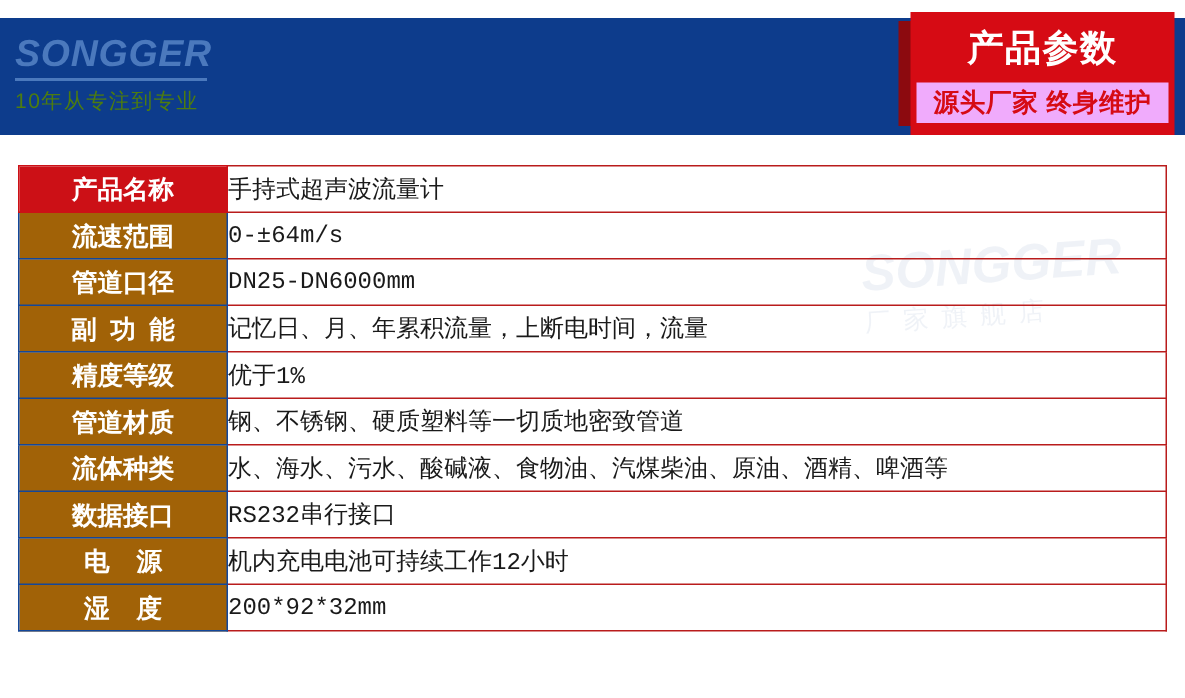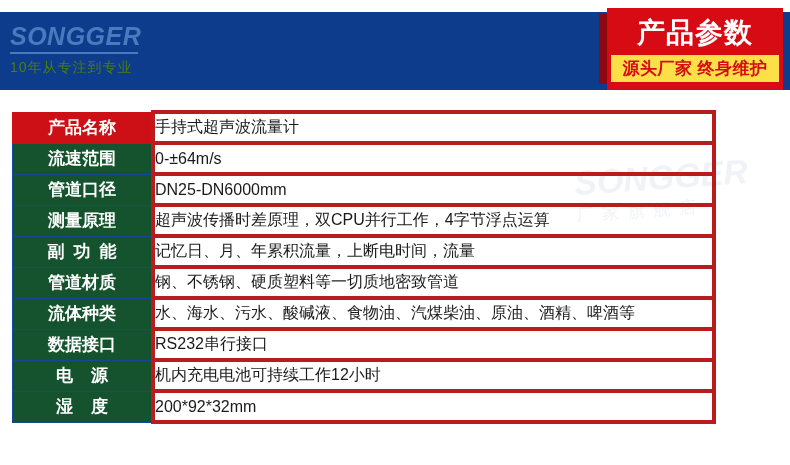--- a/index.html
+++ b/index.html
@@ -83,33 +83,33 @@
   }
   .banner-title {
     position: absolute;
     left: 0;
     top: 4px;
     width: 176px;
     height: 42px;
     line-height: 42px;
     text-align: center;
     color: #ffffff;
-    font-size: 28px;
+    font-size: 24px;
     font-weight: bold;
     letter-spacing: 1px;
     white-space: nowrap;
   }
   .banner-sub {
     position: absolute;
     left: 4px;
     top: 47px;
     width: 168px;
     height: 27px;
     line-height: 27px;
-    background: #fde047;
+    background: #f0abfc;
     color: #d60b14;
     font-size: 17px;
     font-weight: bold;
     text-align: center;
     letter-spacing: 0.5px;
     white-space: nowrap;
   }
 
   
   .watermark {
@@ -135,35 +135,36 @@
     color: #6f8bb5;
     letter-spacing: 2px;
     white-space: nowrap;
   }
 
   
   .spec-table {
     position: absolute;
     left: 12px;
     top: 110px;
-    width: 704px;
+    width: 766px;
     border-collapse: collapse;
     table-layout: fixed;
     z-index: 2;
+    font-family: Liberation Mono, monospace;
   }
   .spec-table tr {
     height: 31px;
   }
   .spec-table td {
     padding: 0;
     vertical-align: middle;
   }
   .cell-label {
     width: 138px;
-    background: #14532d;
+    background: #a16207;
     color: #ffffff;
     font-size: 17px;
     font-weight: bold;
     text-align: center;
     border: 1px solid #13479b;
     white-space: nowrap;
   }
   .cell-label.accent {
     background: #cc1016;
     border-color: #cc1016;
@@ -176,21 +177,21 @@
   .cell-label .lbl-spaced2 {
     letter-spacing: 18px;
     padding-left: 18px;
   }
   .cell-value {
     background: transparent;
     color: #1a1a1a;
     font-size: 16px;
     text-align: left;
     padding-left: 10px;
-    border: 4px solid #b91c1c;
+    border: 1px solid #b91c1c;
     white-space: nowrap;
     overflow: hidden;
   }
 </style>
 </head>
 <body>
 
 <div class="header-clip">
   <div class="header" style="top:0;"></div>
   <div class="logo-wrap" style="top:12px;">
@@ -219,28 +220,28 @@
       </tr>
       <tr>
         <td class="cell-label"><span>流速范围</span></td>
         <td class="cell-value">0-±64m/s</td>
       </tr>
       <tr>
         <td class="cell-label"><span>管道口径</span></td>
         <td class="cell-value">DN25-DN6000mm</td>
       </tr>
       <tr>
-        <td class="cell-label"><span>测量原理</span></td>
-        <td class="cell-value">超声波传播时差原理，双CPU并行工作，4字节浮点运算</td>
-      </tr>
-      <tr>
         <td class="cell-label"><span class="lbl-spaced">副功能</span></td>
         <td class="cell-value">记忆日、月、年累积流量，上断电时间，流量</td>
       </tr>
       <tr>
+        <td class="cell-label"><span>精度等级</span></td>
+        <td class="cell-value">优于1%</td>
+      </tr>
+      <tr>
         <td class="cell-label"><span>管道材质</span></td>
         <td class="cell-value">钢、不锈钢、硬质塑料等一切质地密致管道</td>
       </tr>
       <tr>
         <td class="cell-label"><span>流体种类</span></td>
         <td class="cell-value">水、海水、污水、酸碱液、食物油、汽煤柴油、原油、酒精、啤酒等</td>
       </tr>
       <tr>
         <td class="cell-label"><span>数据接口</span></td>
         <td class="cell-value">RS232串行接口</td>

